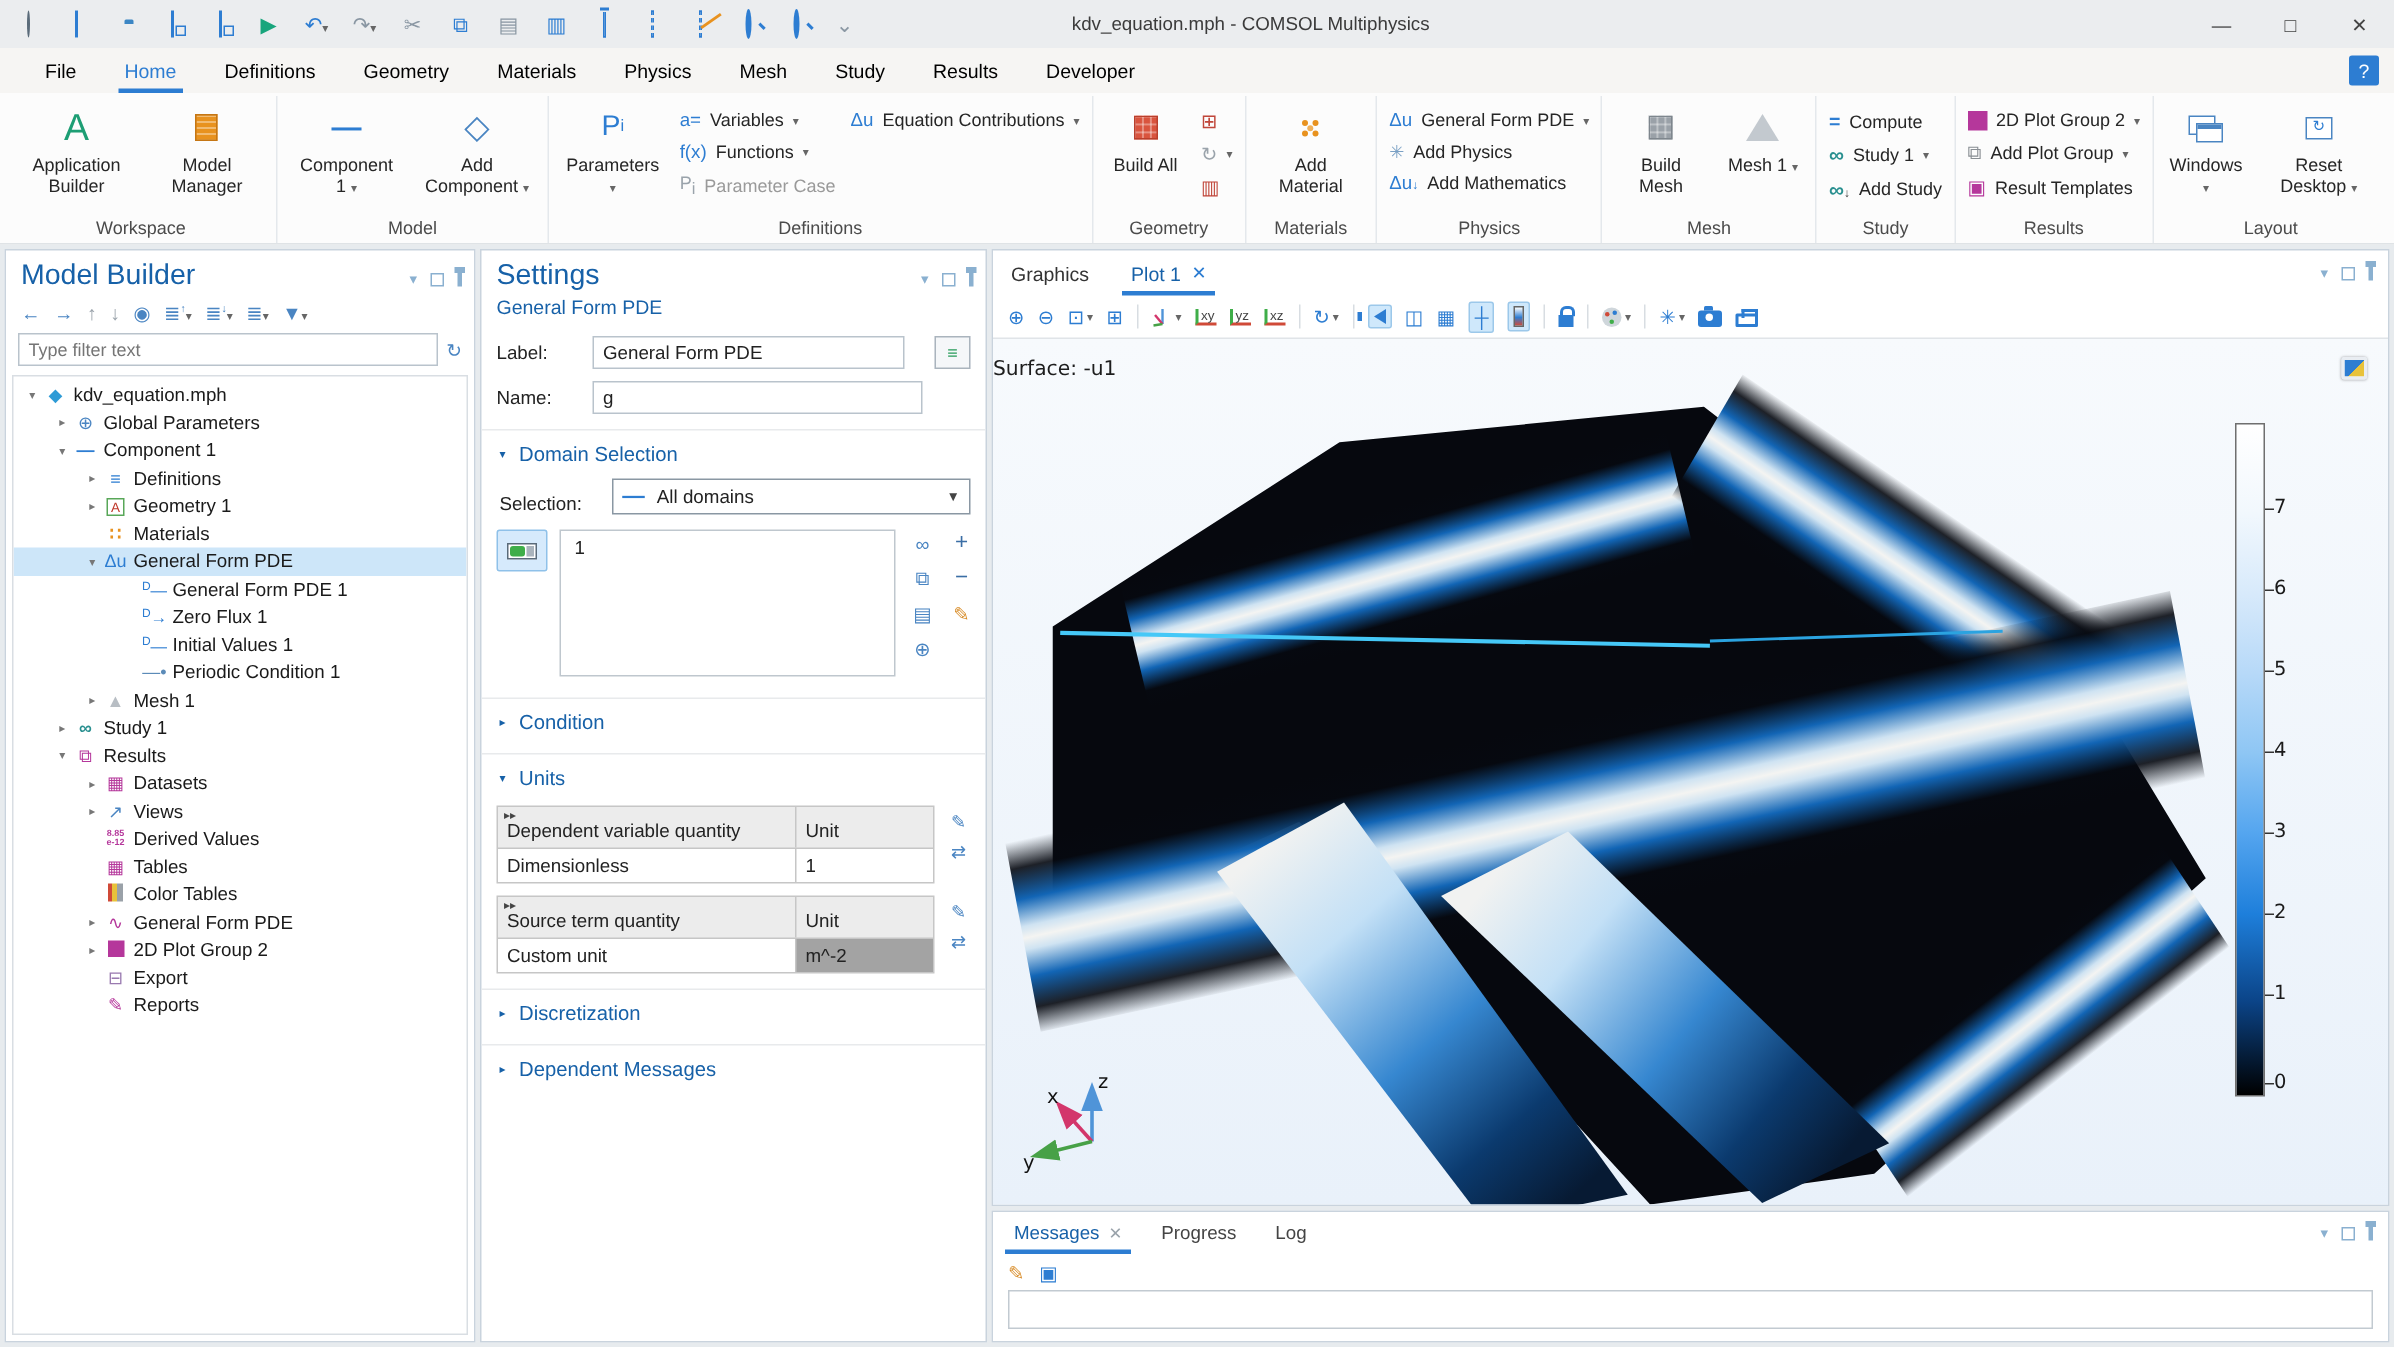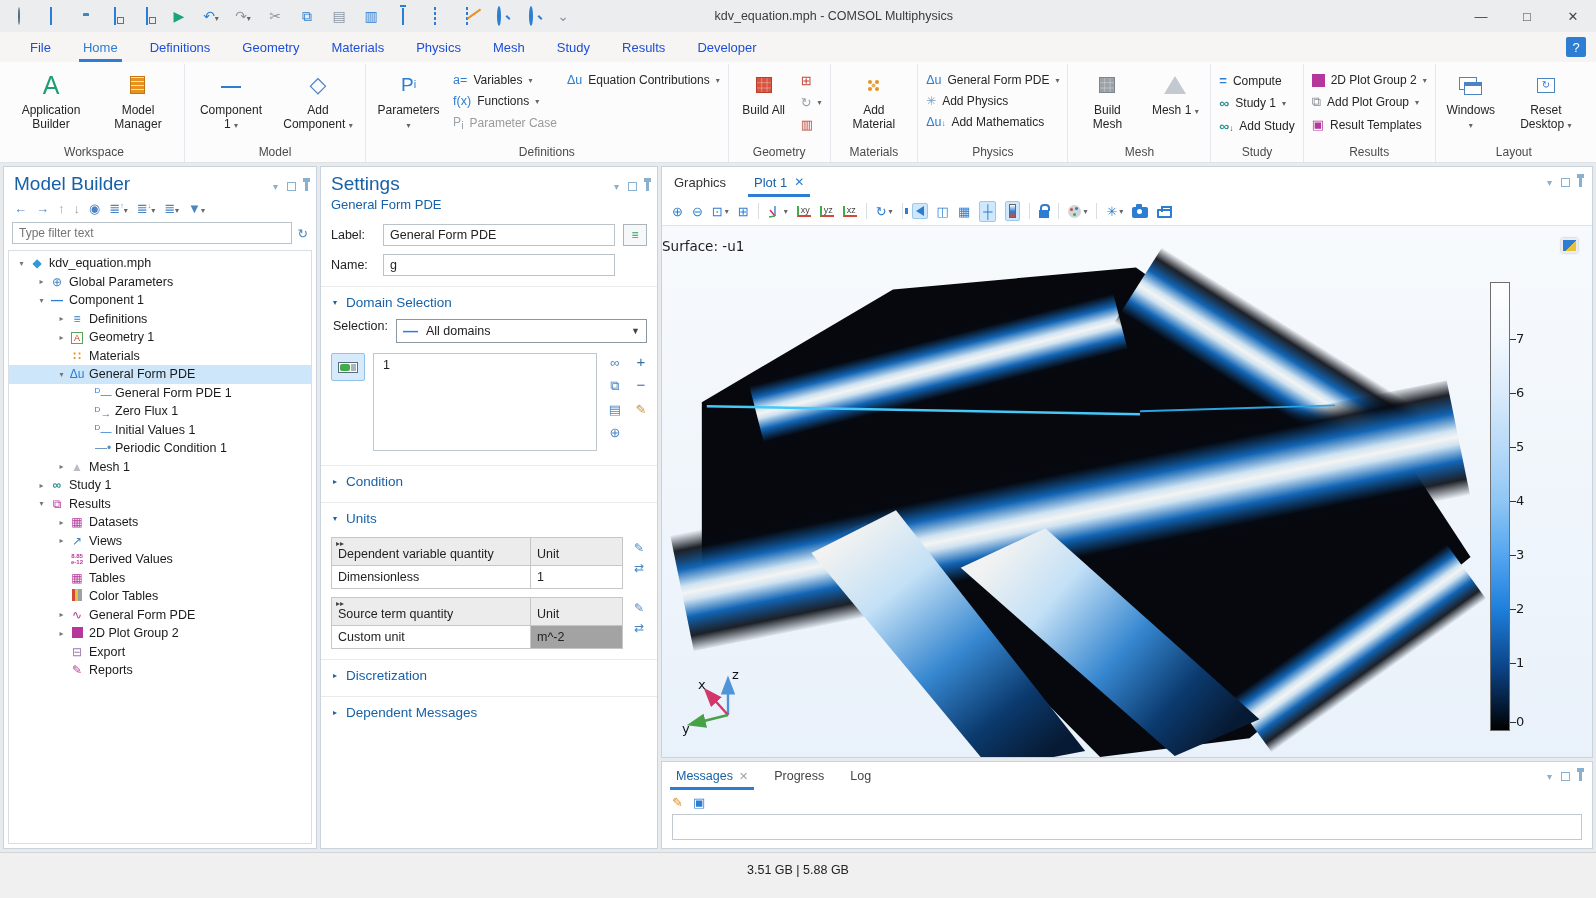--- a/index.html
+++ b/index.html
@@ -26,21 +26,21 @@
   .icon-floppy::before { content:''; position:absolute; left:2px; bottom:0; width:5px; height:5px; border:1px solid #2d7dd2; }
   .icon-trash { width:11px; height:13px; border:1.5px solid #2d7dd2; border-top:none; position:relative; margin-top:2px; }
   .icon-trash::before { content:''; position:absolute; top:-3px; left:-3px; right:-3px; height:2px; background:#2d7dd2; }
   .icon-dashbox { width:13px; height:13px; border:1.5px dashed #2d7dd2; position:relative; }
   .icon-dashbox.slash::after { content:''; position:absolute; left:-1px; top:5px; width:16px; height:2px; background:#e8921f; transform:rotate(-35deg); }
   .icon-magnify { width:9px; height:9px; border:2px solid #2d7dd2; border-radius:50%; position:relative; }
   .icon-magnify::after { content:''; position:absolute; width:2px; height:5px; background:#2d7dd2; left:8px; top:7px; transform:rotate(-45deg); }
 
   
   .menubar { height:30px; background:#f6f5f3; display:flex; align-items:stretch; gap:32px; padding-left:30px; flex:0 0 auto; }
-  .menu-tab { display:flex; align-items:center; font-size:13px; color:#1d4ed8; position:relative; }
+  .menu-tab { display:flex; align-items:center; font-size:13px; color:#000000; position:relative; }
   .menu-tab.active { color:#2d7dd2; }
   .menu-tab.active::after { content:''; position:absolute; left:-4px; right:-4px; bottom:0; height:3px; background:#2d7dd2; }
   .help-btn { margin-left:auto; margin-right:10px; align-self:center; width:20px; height:20px; background:#2d7dd2; color:#fff; font-size:13px; display:flex; align-items:center; justify-content:center; border-radius:2px; }
 
   
   .ribbon { height:101px; background:#fcfcfc; border-bottom:1px solid #dfe3e6; display:flex; align-items:stretch; padding:2px 4px 0 4px; flex:0 0 auto; }
   .rgroup { display:flex; flex-direction:column; padding:0 8px; border-right:1px solid #e4e8ec; }
   .rgroup-content { flex:1; display:flex; align-items:flex-start; gap:10px; padding-top:3px; }
   .rgroup-label { height:17px; text-align:center; font-size:12px; color:#4b4b4b; }
   .bigbtn { display:flex; flex-direction:column; align-items:center; min-width:54px; max-width:78px; gap:3px; font-size:12px; color:#262626; text-align:center; padding:3px 2px; line-height:1.2; }
@@ -94,28 +94,28 @@
   .tico { width:18px; text-align:center; font-size:12px; flex:0 0 auto; line-height:12px; }
   .tlabel { padding-left:3px; color:#1a1a1a; }
   .dico { color:#2d7dd2; font-size:11px; }
   .dico sup { font-size:8px; }
   .icon-colortables { display:inline-block; width:10px; height:12px; background:linear-gradient(90deg,#d04a38 0 30%,#e8c23a 30% 60%,#9aa1a8 60% 100%); }
   .dv-ico { display:inline-block; font-size:6px; line-height:6px; color:#b5379b; font-weight:bold; }
 
   
   #settings { width:338px; flex:0 0 auto; }
   .set-body { flex:1; overflow:hidden; padding-top:8px; }
-  .frow { display:flex; align-items:center; gap:8px; padding:4px 10px; }
+  .frow { display:flex; align-items:center; gap:20px; padding:4px 10px; }
   .frow label { width:44px; color:#222; }
   .frow input { flex:1; height:22px; border:1px solid #b9c3cc; padding:0 6px; font-size:12.5px; font-family:inherit; color:#222; }
   .btn-rename { width:24px; height:22px; border:1px solid #aab4bd; background:#f5f7f9; color:#2a9d5c; font-size:12px; display:flex; align-items:center; justify-content:center; }
   .section { border-top:1px solid #e8eaec; margin-top:6px; }
   .sec-head { height:30px; display:flex; align-items:center; gap:9px; padding:0 12px; color:#1761a8; font-size:13.5px; }
   .sec-head .chev { font-size:8px; color:#1761a8; }
-  .sel-row { display:flex; align-items:flex-start; gap:8px; padding:2px 10px 6px 12px; }
+  .sel-row { display:flex; align-items:flex-end; gap:20px; padding:2px 10px 6px 12px; }
   .sel-dd { flex:1; height:24px; border:1px solid #8a97a3; background:#fff; display:flex; align-items:center; padding:0 6px; gap:8px; }
   .sel-dd .dd-caret { margin-left:auto; font-size:9px; color:#444; }
   .dom-row { display:flex; gap:8px; padding:4px 6px 8px 10px; }
   .toggle-btn { width:34px; height:28px; background:#d6eafc; border:1px solid #8fc1e9; border-radius:2px; display:flex; align-items:center; justify-content:center; flex:0 0 auto; }
   .toggle-g { width:20px; height:11px; border:1px solid #5a6b7a; background:#fff; position:relative; }
   .toggle-g::before { content:''; position:absolute; left:1px; top:1px; width:10px; height:7px; background:#3fae49; border-radius:2px; }
   .toggle-g::after { content:''; position:absolute; right:1px; top:1px; width:5px; height:7px; background:#aab4bd; }
   .dom-list { flex:1; height:98px; border:1px solid #bfc7ce; background:#fff; font-size:12.5px; padding:3px 0; }
   .dom-list .ditem { padding:1px 9px; }
   .dom-icons { width:46px; display:grid; grid-template-columns:1fr 1fr; gap:8px 6px; align-content:start; padding-top:2px; font-size:13px; color:#4a85c2; text-align:center; }
@@ -897,16 +897,13 @@
         </div>
         <div class="msg-toolbar">
           <span style="color:#d98e2b">✎</span>
           <span style="color:#2d7dd2">▣</span>
         </div>
         <div class="msg-box"></div>
       </div>
     </div>
   </div>
 
-  <div class="statusbar">
-    <span>3.51 GB | 5.88 GB</span>
-  </div>
 </div>
 
 </body></html>

